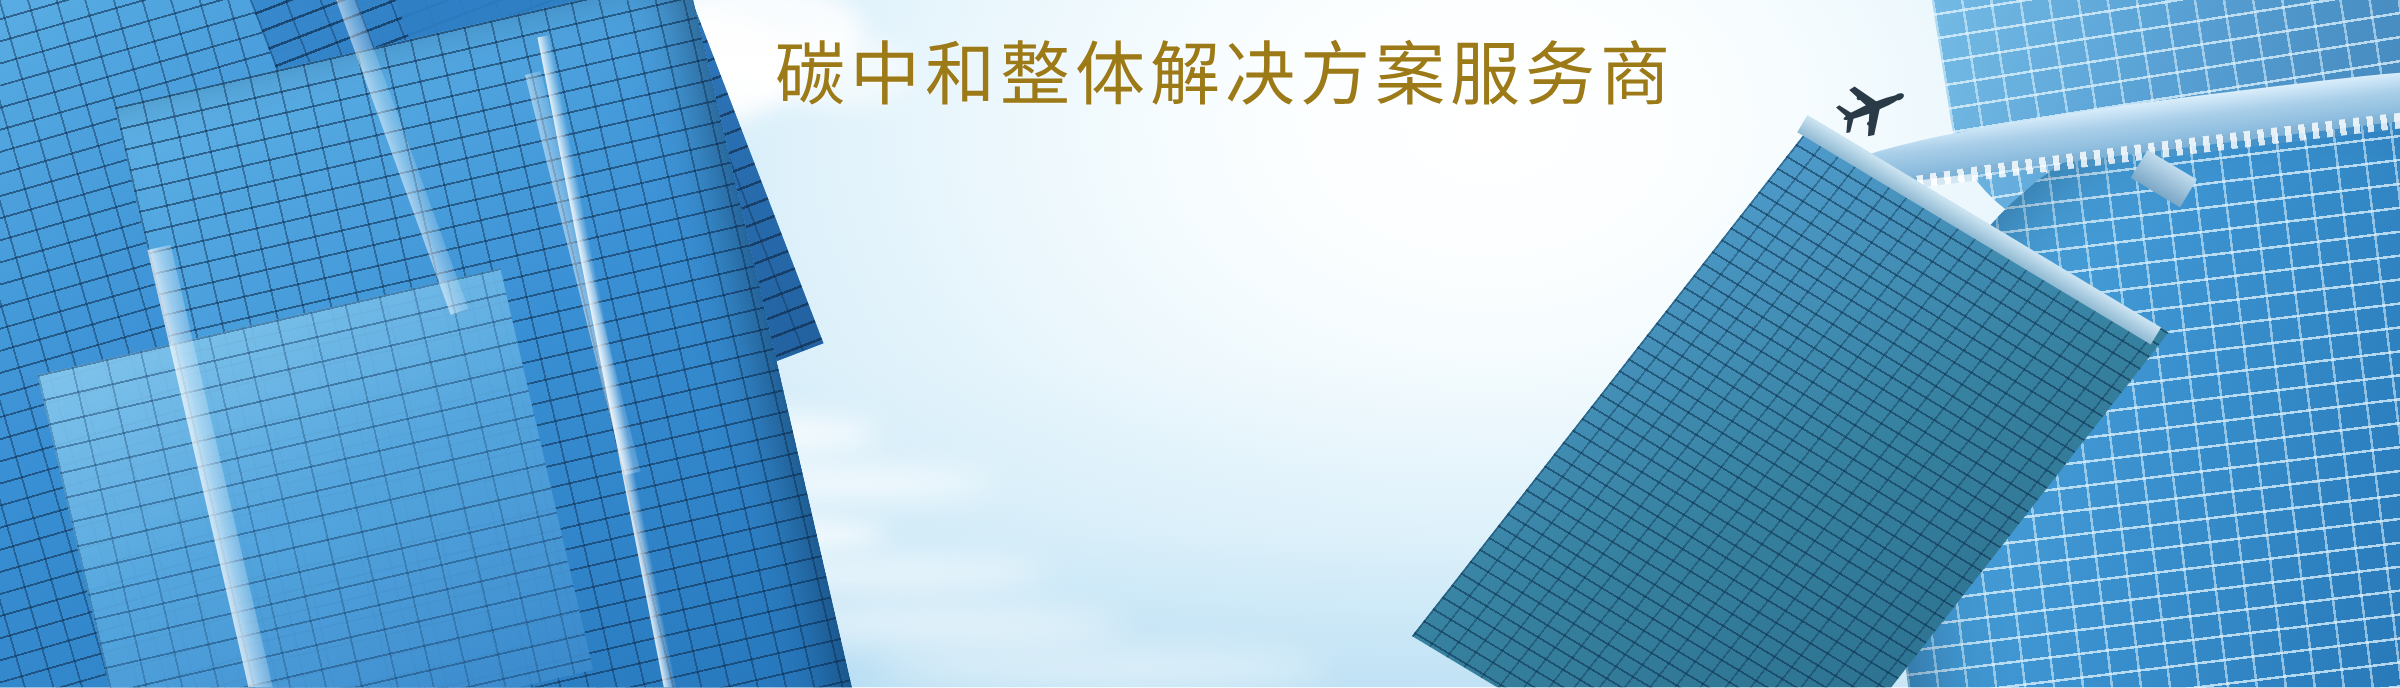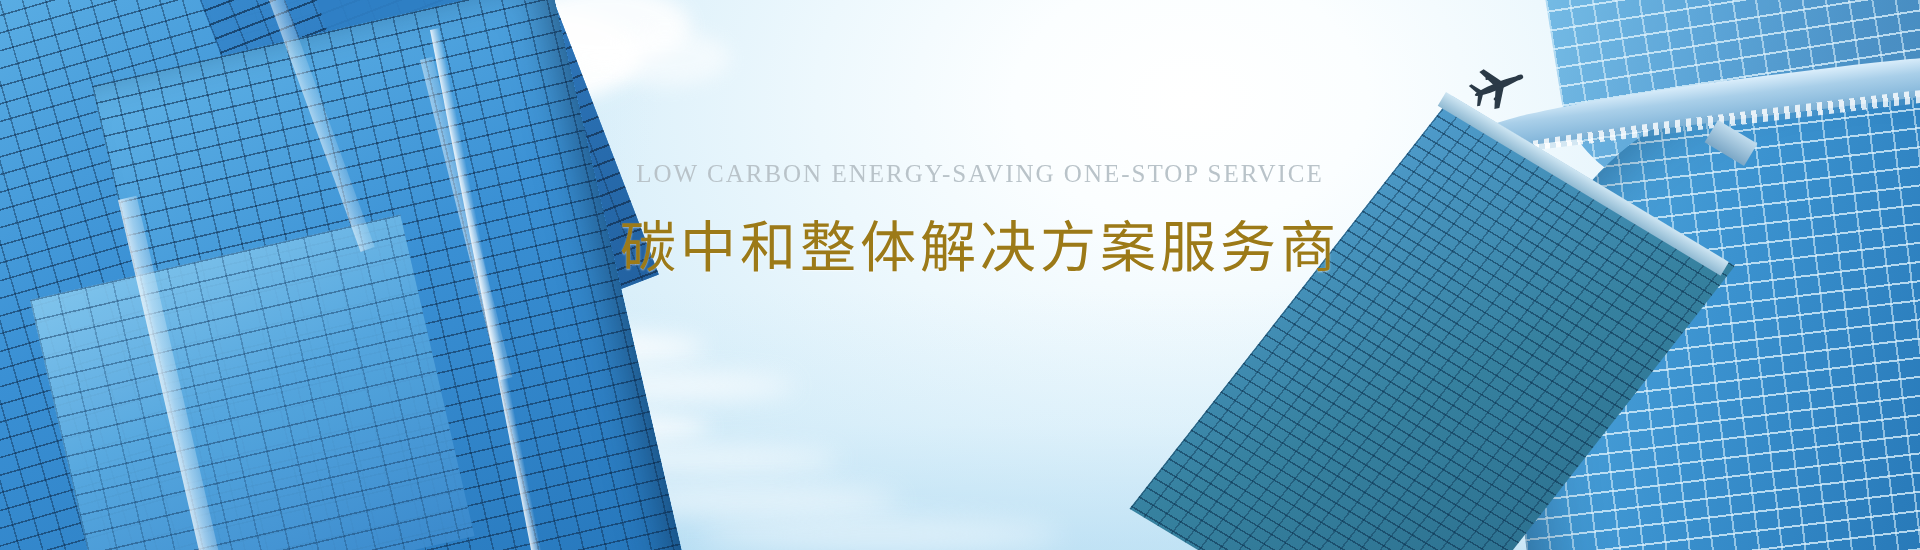--- a/index.html
+++ b/index.html
@@ -259,18 +259,17 @@
         <ellipse cx="30" cy="17" rx="3.1" ry="1.7"></ellipse>
         <ellipse cx="30" cy="39" rx="3.1" ry="1.7"></ellipse>
 
         <ellipse cx="59" cy="28" rx="4" ry="2.6"></ellipse>
       </g>
     </svg>
   </div>
 
   <div class="copy">
     <div class="copy-inner">
-      <p class="eyebrow">LOW CARBON ENERGY-SAVING ONE-STOP SERVICE</p>
       <p class="headline">碳中和整体解决方案服务商</p>
     </div>
   </div>
 
 </div>
 
 </body></html>

